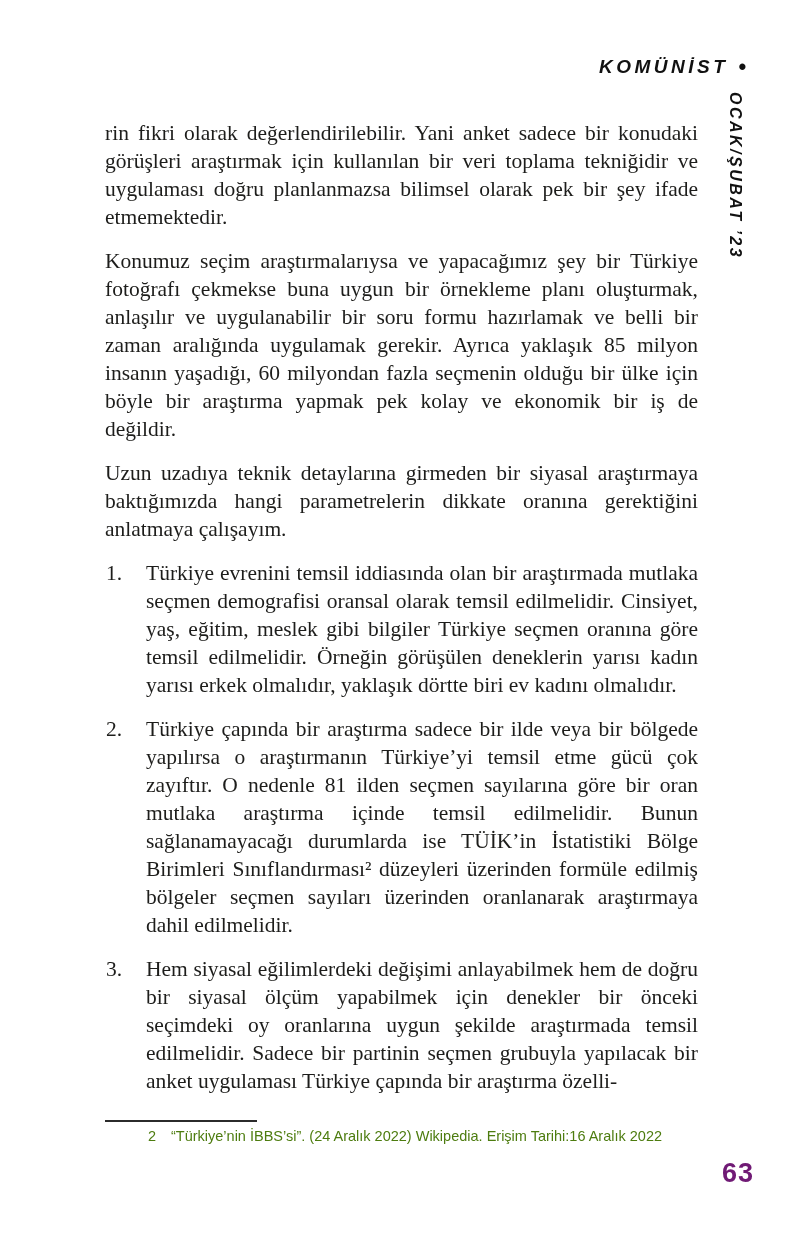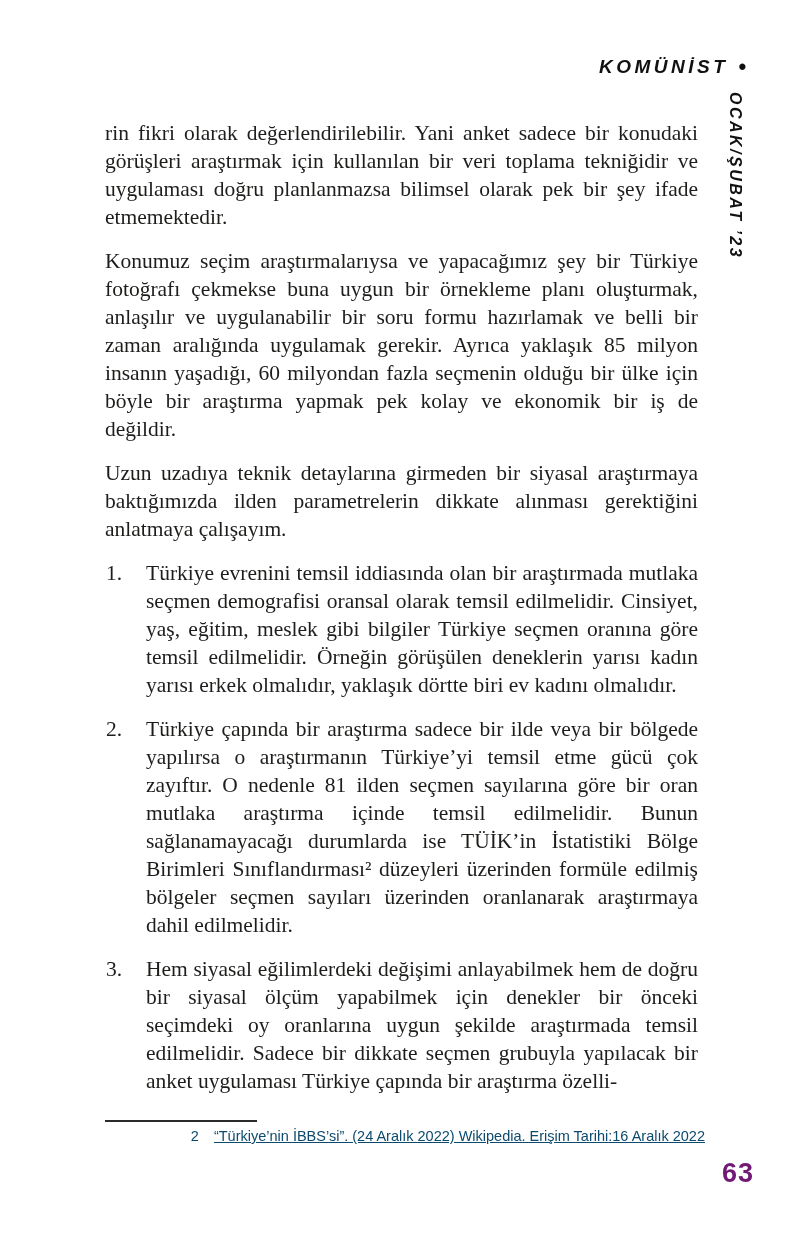--- a/index.html
+++ b/index.html
@@ -86,23 +86,22 @@
     border-top: 2px solid #2b2b2b;
   }
   .footnote {
     position: absolute;
     top: 1127px;
     left: 105px;
     width: 600px;
     font-family: "Liberation Sans", sans-serif;
     font-size: 14.5px;
     line-height: 19px;
-    color: #0c4a6e;
-    text-align: right;
-    text-decoration: underline;
+    color: #4d7c0f;
+    text-align: center;
   }
   .footnote .fn-num {
     display: inline-block;
     margin-right: 15px;
   }
   .page-number {
     position: absolute;
     top: 1158px;
     right: 44px;
     font-family: "Liberation Sans", sans-serif;
@@ -120,35 +119,35 @@
   <div class="journal-head">
     <span>KOMÜNİST</span>
     <span class="bullet">•</span>
   </div>
 
   <div class="issue-vertical">OCAK/ŞUBAT ’23</div>
 
   <main class="body-text">
     <p>rin fikri olarak değerlendirilebilir. Yani anket sadece bir konudaki görüşleri araştırmak için kullanılan bir veri toplama tekniğidir ve uygulaması doğru planlanmazsa bilimsel olarak pek bir şey ifade etmemektedir.</p>
     <p>Konumuz seçim araştırmalarıysa ve yapacağımız şey bir Türkiye fotoğrafı çekmekse buna uygun bir örnekleme planı oluşturmak, anlaşılır ve uygulanabilir bir soru formu hazırlamak ve belli bir zaman aralığında uygulamak gerekir. Ayrıca yaklaşık 85 milyon insanın yaşadığı, 60 milyondan fazla seçmenin olduğu bir ülke için böyle bir araştırma yapmak pek kolay ve ekonomik bir iş de değildir.</p>
-    <p>Uzun uzadıya teknik detaylarına girmeden bir siyasal araştırmaya baktığımızda ilden parametrelerin dikkate alınması gerektiğini anlatmaya çalışayım.</p>
+    <p>Uzun uzadıya teknik detaylarına girmeden bir siyasal araştırmaya baktığımızda hangi parametrelerin dikkate oranına gerektiğini anlatmaya çalışayım.</p>
 
     <div class="list-item">
       <span class="num">1.</span>
       <div class="item-text">Türkiye evrenini temsil iddiasında olan bir araştırmada mutlaka seçmen demografisi oransal olarak temsil edilmelidir. Cinsiyet, yaş, eğitim, meslek gibi bilgiler Türkiye seçmen oranına göre temsil edilmelidir. Örneğin görüşülen deneklerin yarısı kadın yarısı erkek olmalıdır, yaklaşık dörtte biri ev kadını olmalıdır.</div>
     </div>
 
     <div class="list-item">
       <span class="num">2.</span>
       <div class="item-text">Türkiye çapında bir araştırma sadece bir ilde veya bir bölgede yapılırsa o araştırmanın Türkiye’yi temsil etme gücü çok zayıftır. O nedenle 81 ilden seçmen sayılarına göre bir oran mutlaka araştırma içinde temsil edilmelidir. Bunun sağlanamayacağı durumlarda ise TÜİK’in İstatistiki Bölge Birimleri Sınıflandırması² düzeyleri üzerinden formüle edilmiş bölgeler seçmen sayıları üzerinden oranlanarak araştırmaya dahil edilmelidir.</div>
     </div>
 
     <div class="list-item">
       <span class="num">3.</span>
-      <div class="item-text">Hem siyasal eğilimlerdeki değişimi anlayabilmek hem de doğru bir siyasal ölçüm yapabilmek için denekler bir önceki seçimdeki oy oranlarına uygun şekilde araştırmada temsil edilmelidir. Sadece bir dikkate seçmen grubuyla yapılacak bir anket uygulaması Türkiye çapında bir araştırma özelli-</div>
+      <div class="item-text">Hem siyasal eğilimlerdeki değişimi anlayabilmek hem de doğru bir siyasal ölçüm yapabilmek için denekler bir önceki seçimdeki oy oranlarına uygun şekilde araştırmada temsil edilmelidir. Sadece bir partinin seçmen grubuyla yapılacak bir anket uygulaması Türkiye çapında bir araştırma özelli-</div>
     </div>
   </main>
 
   <div class="fn-rule"></div>
 
   <div class="footnote">
     <span class="fn-num">2</span><span>“Türkiye’nin İBBS’si”. (24 Aralık 2022) Wikipedia. Erişim Tarihi:16 Aralık 2022</span>
   </div>
 
   <div class="page-number">63</div>

